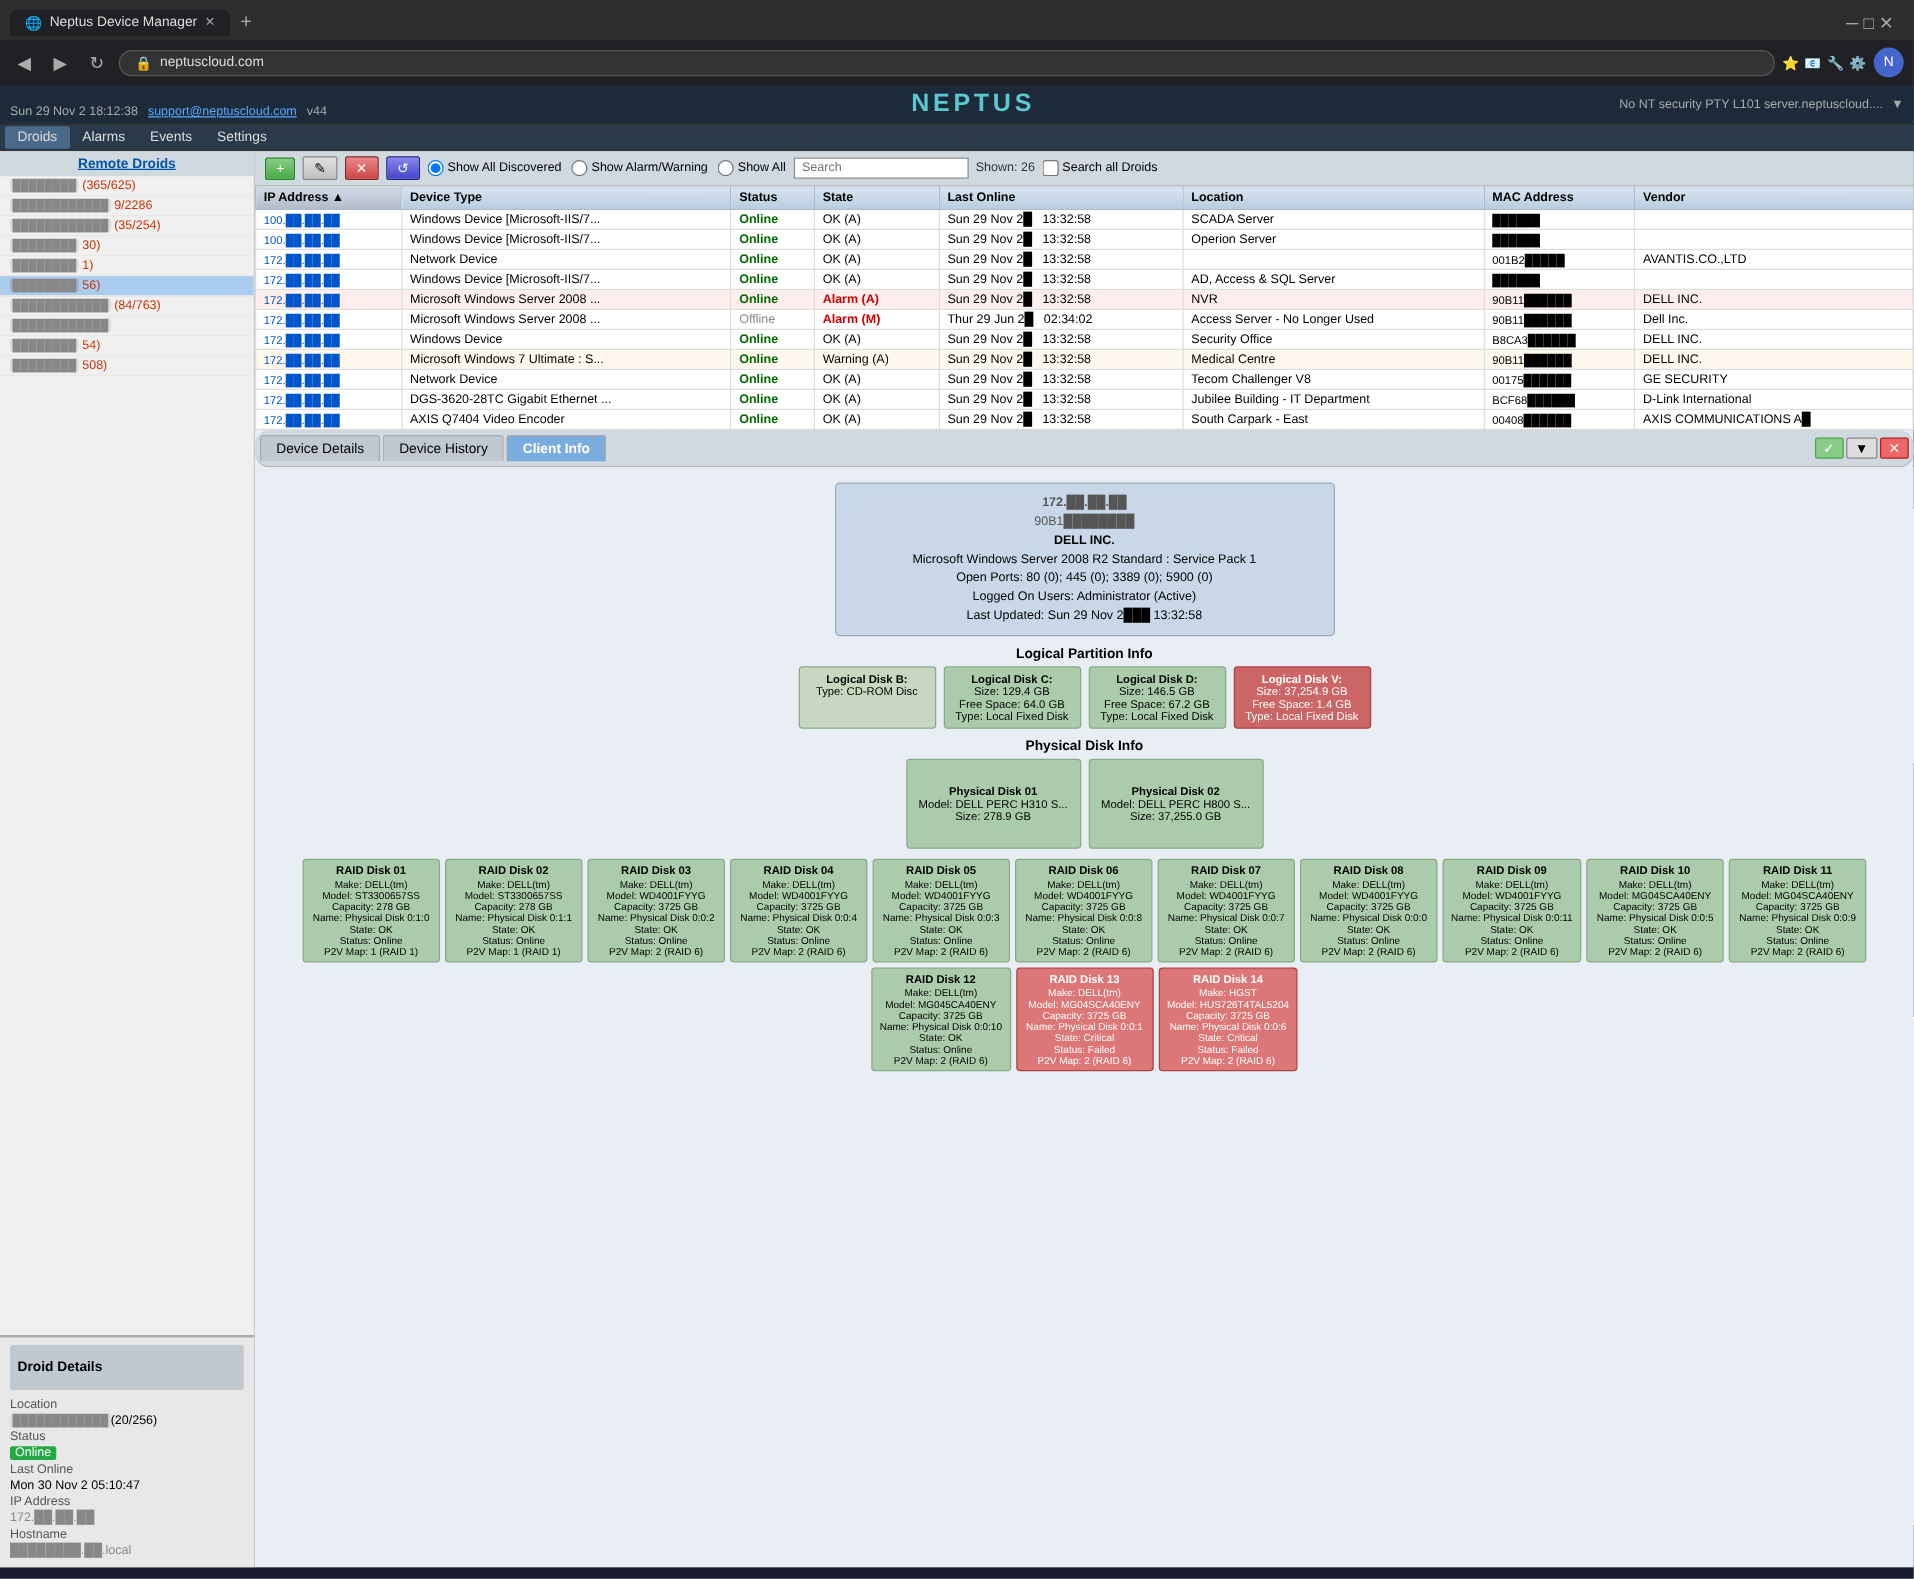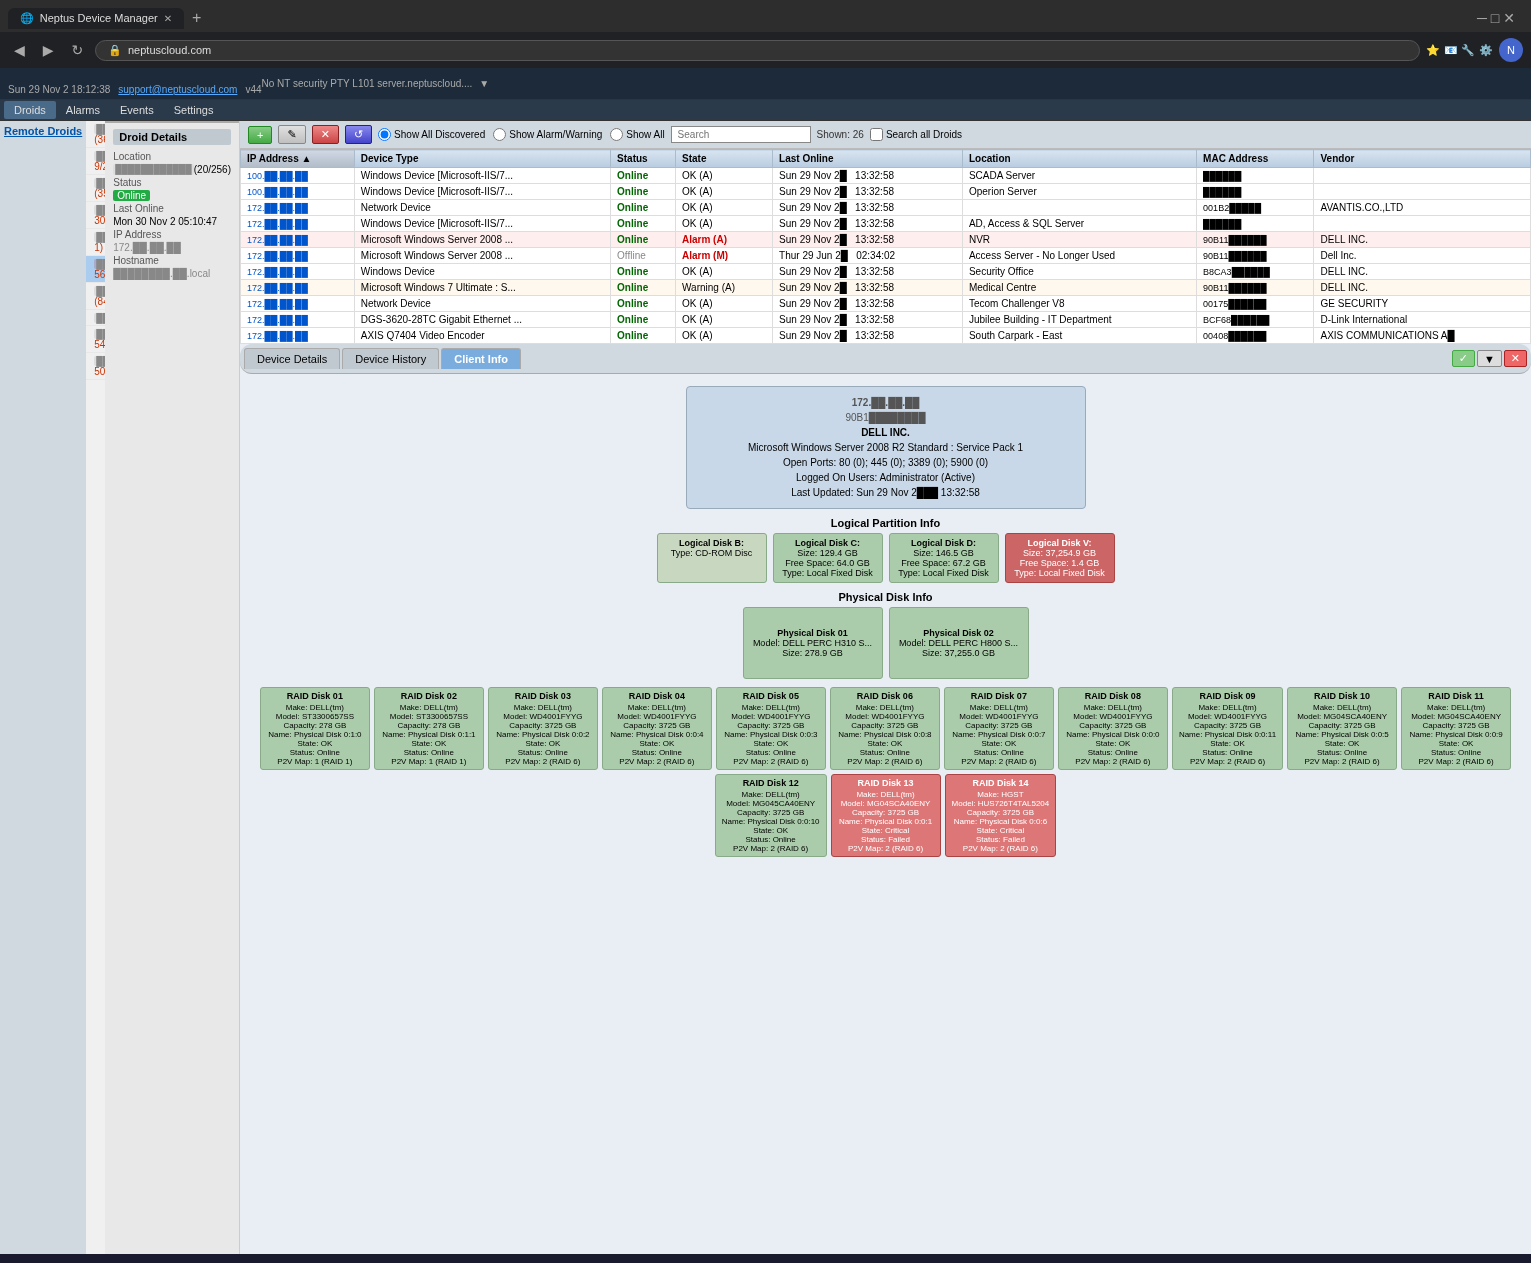--- a/index.html
+++ b/index.html
@@ -24,29 +24,29 @@
 
     
     .menu-bar { background: #2a3a4a; display: flex; align-items: center; padding: 1px 4px; border-bottom: 1px solid #333; }
     .menu-item { color: #ddd; padding: 3px 10px; font-size: 11px; cursor: pointer; border-radius: 2px; }
     .menu-item:hover, .menu-item.active { background: #4a6a8a; }
 
     
     .main-layout { display: flex; height: calc(100vh - 130px); }
 
     
-    .sidebar { width: 240px; background: #f0f0f0; border-right: 1px solid #ccc; display: flex; flex-direction: row; }
+    .sidebar { width: 204px; background: #f0f0f0; border-right: 1px solid #ccc; display: flex; flex-direction: column; }
     .sidebar-title { background: #d0d8e0; text-align: center; padding: 4px; font-weight: bold; font-size: 11px; color: #0055aa; text-decoration: underline; cursor: pointer; }
     .sidebar-list { flex: 1; overflow-y: auto; }
     .sidebar-item { padding: 2px 8px; font-size: 10px; cursor: pointer; border-bottom: 1px solid #e8e8e8; }
     .sidebar-item.selected { background: #aaccee; }
     .sidebar-item .count { color: #cc3300; }
 
     .droid-details { background: #e8e8e8; border-top: 2px solid #aaa; padding: 6px 8px; }
-    .droid-details-title { font-weight: bold; font-size: 11px; background: #c0c8d0; padding: 2px 6px; margin-bottom: 6px; border-radius: 2px; }
+    .droid-details-title { font-weight: bold; font-size: 11px; background: #c0c8d0; padding: 12px 6px; margin-bottom: 6px; border-radius: 2px; }
     .detail-row { display: flex; margin-bottom: 2px; font-size: 10px; }
     .detail-label { color: #555; min-width: 70px; }
     .detail-value { color: #000; }
     .detail-value.online { background: #22aa44; color: #fff; padding: 0 4px; border-radius: 2px; }
     .detail-value.ip { color: #888; }
     .detail-value.hostname { color: #888; }
 
     
     .content-area { flex: 1; display: flex; flex-direction: column; background: #e8eef4; overflow: hidden; }
 
@@ -138,20 +138,21 @@
     <div style="width:24px;height:24px;border-radius:50%;background:#4466cc;display:flex;align-items:center;justify-content:center;color:#fff;font-size:11px;">N</div>
   </div>
 </div>
 
 <div class="top-bar">
   <div class="top-bar-left">
     <span>Sun 29 Nov 2  18:12:38</span>
     <span style="color:#55aaff;cursor:pointer;text-decoration:underline;">support@neptuscloud.com</span>
     <span>v44</span>
   </div>
+  <div class="neptus-logo">NEPTUS</div>
   <div class="top-bar-right">
     <span>No NT security PTY L101  server.neptuscloud....</span>
     <span style="cursor:pointer;margin-left:4px;">▼</span>
   </div>
 </div>
 
 <div class="menu-bar">
   <div class="menu-item active">Droids</div>
   <div class="menu-item">Alarms</div>
   <div class="menu-item">Events</div>

